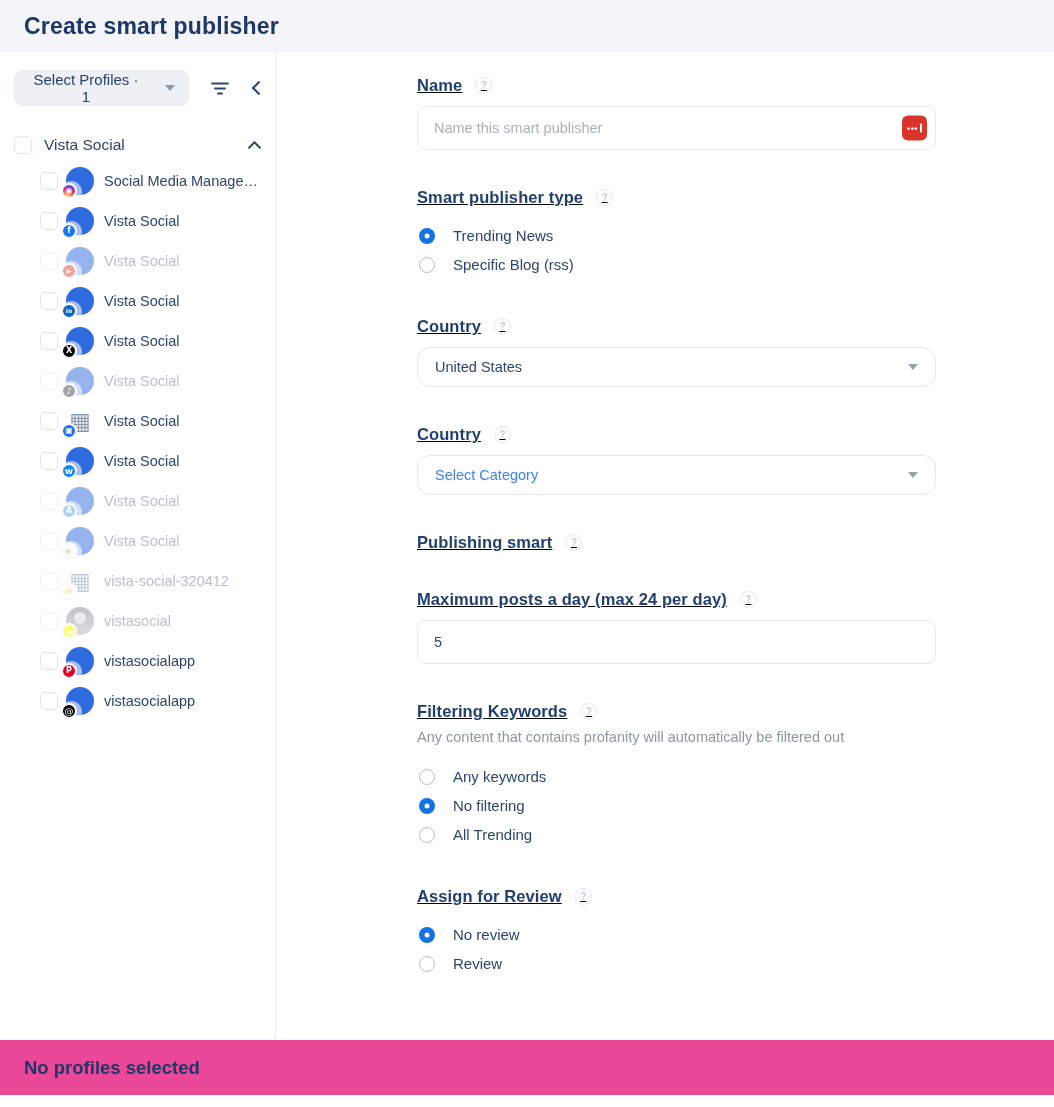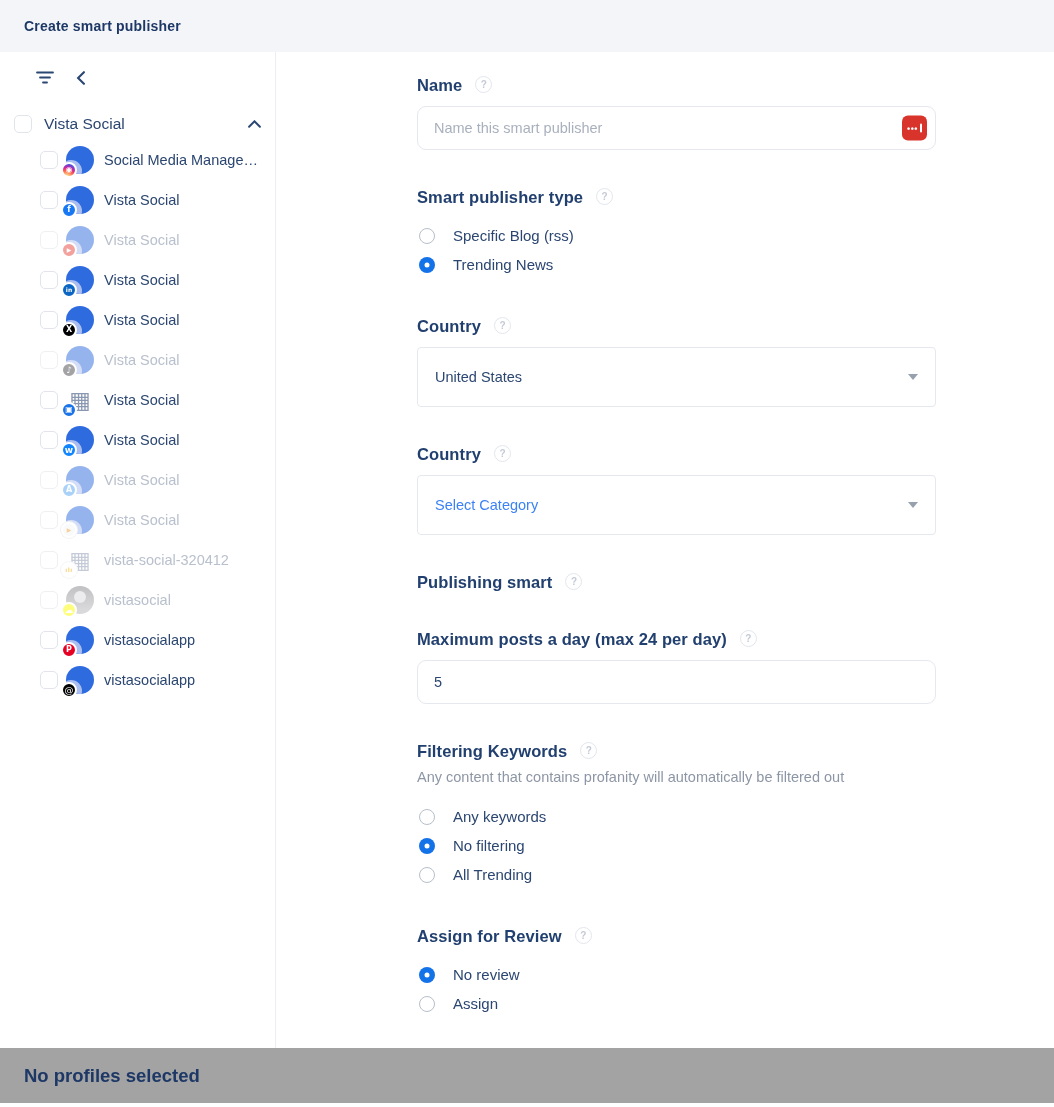--- a/index.html
+++ b/index.html
@@ -2,21 +2,21 @@
 <html><head>
 <meta charset="utf-8">
 <style>
   * { box-sizing: border-box; }
   html,body { margin:0; padding:0; background:#fff; }
   body { font-family:"Liberation Sans","DejaVu Sans",sans-serif; }
   .app { position:relative; width:1054px; height:1107px; background:#fff; overflow:hidden; }
 
   
   .topbar { height:52px; background:#f4f5f9; display:flex; align-items:center; padding:0 24px; }
-  .page-title { font-size:14px; font-weight:600; color:#1d3866; letter-spacing:.2px; margin:0; }
+  .page-title { font-size:23px; font-weight:600; color:#1d3866; letter-spacing:.2px; margin:0; }
 
   
   .layout { display:flex; height:1000px; }
   .sidebar { width:276px; flex:none; border-right:1px solid #eceef3; padding:18px 14px 0 14px; overflow:hidden; }
   .content { flex:1; padding:24px 0 0 141px; overflow:hidden; }
   .form { width:519px; }
 
   
   .controls { display:flex; align-items:center; }
   .select-btn { height:36px; background:#edf0f5; border:1px solid #e7eaef; border-radius:9px;
@@ -58,72 +58,76 @@
   .badge[data-name="snapchat-icon"] { font-size:9px; }
   .badge[data-name="google-business-icon"] { font-size:8px; }
   .profile-label { font-size:14.5px; color:#2b4671; white-space:nowrap; overflow:hidden;
     text-overflow:ellipsis; max-width:170px; }
   .profile-row.disabled .profile-label { color:#b9c0cd; }
   .profile-row.disabled .avatar-wrap { opacity:.5; }
   .profile-row.disabled .checkbox { border-color:#eef0f4; }
 
   
   .section { margin-bottom:38px; }
-  .label-row { display:flex; align-items:flex-start; margin-bottom:11px; }
+  .label-row { display:flex; align-items:center; margin-bottom:11px;text-decoration:underline; }
   .field-label { font-size:16.5px; font-weight:600; color:#22406f; letter-spacing:.1px; }
   .help { width:17px; height:17px; border-radius:50%; border:1px solid #e2e6ec; color:#c4cad5;
     font-size:10px; font-weight:600; display:flex; align-items:center; justify-content:center;
     margin-left:13px; flex:none; cursor:pointer; }
   .sub-label { font-size:14.5px; color:#8d96a5; margin:-3px 0 14px; }
 
   .text-input { position:relative; }
   .field { width:100%; height:44px; border:1px solid #e5e8ee; border-radius:9px; background:#fff;
     padding:0 44px 0 16px; font-size:14.5px; color:#2b4671; outline:none;
     font-family:"Liberation Sans","DejaVu Sans",sans-serif; }
   .field::placeholder { color:#a9b0bd; opacity:1; }
   .lastpass { position:absolute; right:9px; top:50%; transform:translateY(-50%); width:25px; height:25px;
     background:#d9342b; border-radius:6px; display:flex; align-items:center; justify-content:center;
     color:#fff; font-size:9px; font-weight:700; letter-spacing:.5px; }
   .lastpass::after { content:""; width:2px; height:9px; background:#fff; margin-left:2px; border-radius:1px; }
 
-  .select { height:60px; border:1px solid #e5e8ee; border-radius:4px; background:#fff;
+  .select { height:40px; border:1px solid #e5e8ee; border-radius:13px; background:#fff;
     display:flex; align-items:center; justify-content:space-between; padding:0 17px;
     font-size:14.5px; color:#2b4671; cursor:pointer; }
   .select .placeholder { color:#3b82f6; }
   .select .caret { border-top-color:#97a0ad; }
 
   .radio-group { padding-top:3px; }
   .radio-row { display:flex; align-items:center; height:29px; padding-left:2px; cursor:pointer; }
   .radio { width:16px; height:16px; border-radius:50%; border:1.5px solid #b7bfca; background:#fff;
     flex:none; position:relative; }
   .radio-row.selected .radio { border:none; background:#1372e8; }
   .radio-row.selected .radio::after { content:""; position:absolute; width:5px; height:5px;
     background:#fff; border-radius:50%; left:50%; top:50%; transform:translate(-50%,-50%); }
   .radio-label { font-size:15px; font-weight:500; color:#2b4671; margin-left:18px; }
 
   
-  .bottombar { position:absolute; left:0; right:0; bottom:4px; height:55px; background:#a3a3a3;
+  .bottombar { position:absolute; left:0; right:0; bottom:12px; height:55px; background:#ec4899;
     display:flex; align-items:center; padding:0 24px; z-index:5; }
   .status-text { font-size:18.5px; font-weight:600; color:#1d3866; }
 
   svg.stroke-icon { stroke:#2a4673; stroke-width:1.8; stroke-linecap:round; fill:none; }
 </style>
 </head>
 <body>
 
 <div class="app" data-name="create-smart-publisher-page">
 
   <div class="topbar" data-name="page-header">
     <h1 class="page-title" data-name="page-title">Create smart publisher</h1>
   </div>
 
   <div class="layout">
 
     <aside class="sidebar" data-name="profiles-sidebar">
       <div class="controls" data-name="sidebar-controls">
+        <button class="select-btn" data-name="select-profiles-button">
+          <span class="select-btn-label" data-name="select-profiles-label">Select Profiles · 1</span>
+          <span class="caret" data-name="chevron-down-icon"></span>
+        </button>
         <button class="icon-btn" data-name="filter-profiles-button">
           <svg class="stroke-icon" data-name="filter-icon" width="20" height="15" viewBox="0 0 20 15">
             <line x1="2" y1="2.5" x2="18" y2="2.5"></line>
             <line x1="5" y1="7.5" x2="15" y2="7.5"></line>
             <line x1="8" y1="12.5" x2="12" y2="12.5"></line>
           </svg>
         </button>
         <button class="icon-btn" data-name="collapse-sidebar-button">
           <svg class="stroke-icon" data-name="chevron-left-icon" width="10" height="14" viewBox="0 0 8 12">
             <path d="M6.5 1 L1.5 6 L6.5 11"></path>
@@ -283,28 +287,28 @@
           </div>
         </div>
 
         <div class="section" data-name="section-smart-publisher-type">
           <div class="label-row">
             <span class="field-label" data-name="type-label">Smart publisher type</span>
             <span class="help" data-name="help-icon">?</span>
           </div>
           <div class="radio-group" data-name="type-radio-group">
 
+              <div class="radio-row selected" data-name="radio-option">
+                <span class="radio" data-name="radio-icon"></span>
+                <span class="radio-label" data-name="radio-label">Trending News</span>
+              </div>
+
               <div class="radio-row" data-name="radio-option">
                 <span class="radio" data-name="radio-icon"></span>
                 <span class="radio-label" data-name="radio-label">Specific Blog (rss)</span>
-              </div>
-
-              <div class="radio-row selected" data-name="radio-option">
-                <span class="radio" data-name="radio-icon"></span>
-                <span class="radio-label" data-name="radio-label">Trending News</span>
               </div>
             </div>
         </div>
 
         <div class="section" data-name="section-country">
           <div class="label-row">
             <span class="field-label" data-name="country-label">Country</span>
             <span class="help" data-name="help-icon">?</span>
           </div>
           <div class="select" data-name="country-select">
@@ -373,21 +377,21 @@
           </div>
           <div class="radio-group" data-name="review-radio-group">
 
               <div class="radio-row selected" data-name="radio-option">
                 <span class="radio" data-name="radio-icon"></span>
                 <span class="radio-label" data-name="radio-label">No review</span>
               </div>
 
               <div class="radio-row" data-name="radio-option">
                 <span class="radio" data-name="radio-icon"></span>
-                <span class="radio-label" data-name="radio-label">Assign</span>
+                <span class="radio-label" data-name="radio-label">Review</span>
               </div>
             </div>
         </div>
 
       </div>
     </main>
   </div>
 
   <div class="bottombar" data-name="footer-status-bar">
     <span class="status-text" data-name="status-text">No profiles selected</span>

